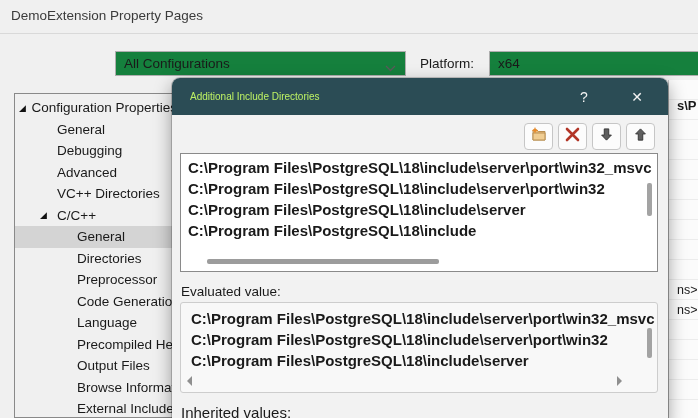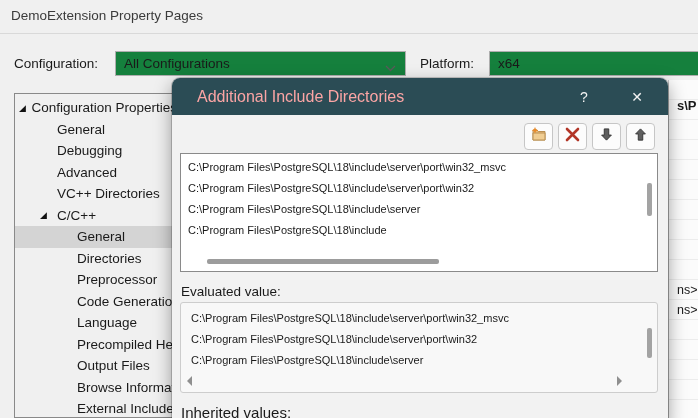--- a/index.html
+++ b/index.html
@@ -34,33 +34,33 @@
   .tree-row.lvl1.exp{padding-left:25px;}
   .tree-row.lvl2{padding-left:62px;}
   .tree-row.selected{background:#d4d4d4;}
   .expander{width:17px;font-size:9px;color:#111;display:inline-block;}
   
   .dialog{position:absolute;left:172px;top:78px;width:496px;height:346px;z-index:10;
     background:#f2f2f2;border-radius:8px 8px 0 0;
     box-shadow:0 6px 18px rgba(0,0,0,.38), 0 0 0 1px rgba(0,0,0,.18);}
   .dlg-titlebar{position:absolute;left:0;top:0;width:100%;height:37px;background:#2b4c55;
     border-radius:8px 8px 0 0;}
-  .dlg-title{position:absolute;left:25px;top:0;line-height:37px;font-size:16px;color:#fca5a5;}
+  .dlg-title{position:absolute;left:18px;top:0;line-height:37px;font-size:10px;color:#bef264;}
   .dlg-help,.dlg-close{position:absolute;top:7px;width:24px;height:23px;display:flex;
     align-items:center;justify-content:center;color:#f2f2f2;cursor:default;}
   .dlg-help{left:400px;font-size:14px;}
   .dlg-close{left:453px;font-size:14px;}
   
   .dlg-toolbar{position:absolute;top:45px;right:13px;display:flex;gap:5px;}
   .tool-btn{width:29px;height:27px;background:#fcfcfc;border:1px solid #c6c6c6;border-radius:4px;
     box-sizing:border-box;display:flex;align-items:center;justify-content:center;}
   
   .list-box{position:absolute;left:8px;top:75px;width:478px;height:119px;background:#fff;
     border:1px solid #8a8a8a;box-sizing:border-box;overflow:hidden;}
-  .path-line{font-size:11px;line-height:21px;padding-left:7px;white-space:nowrap;}
+  .path-line{font-size:15px;line-height:21px;padding-left:7px;white-space:nowrap;font-weight:bold;}
   .list-box .lines{padding-top:3px;}
   .vthumb{position:absolute;width:5px;background:#a3a3a3;border-radius:2px;}
   .hthumb{position:absolute;height:5px;background:#9c9c9c;border-radius:2px;}
   
   .eval-label{position:absolute;left:9px;top:206px;font-size:13.5px;}
   .eval-box{position:absolute;left:8px;top:224px;width:478px;height:91px;background:#f8f8f8;
     border:1px solid #cdcdcd;border-radius:3px;box-sizing:border-box;overflow:hidden;}
   .eval-box .lines{padding-top:5px;}
   .eval-box .path-line{padding-left:10px;}
   .tri{position:absolute;width:0;height:0;border:5px solid transparent;}
@@ -69,21 +69,20 @@
   .inh-label{position:absolute;left:9px;top:326px;font-size:15px;}
 </style>
 </head>
 <body>
 
 <div class="screen">
 
   <div class="win-title">DemoExtension Property Pages</div>
   <div class="hdr-line"></div>
 
-  <div class="cfg-label">Configuration:</div>
   <div class="combo combo1">
     <span>All Configurations</span>
     <span class="chev">
       <svg width="11" height="8" viewBox="0 0 11 8">
           <polyline points="1,2 5.5,6.5 10,2" fill="none" stroke="#5a5a5a" stroke-width="1.3"></polyline>
         </svg>
     </span>
   </div>
   <div class="plat-label">Platform:</div>
   <div class="combo combo2">

